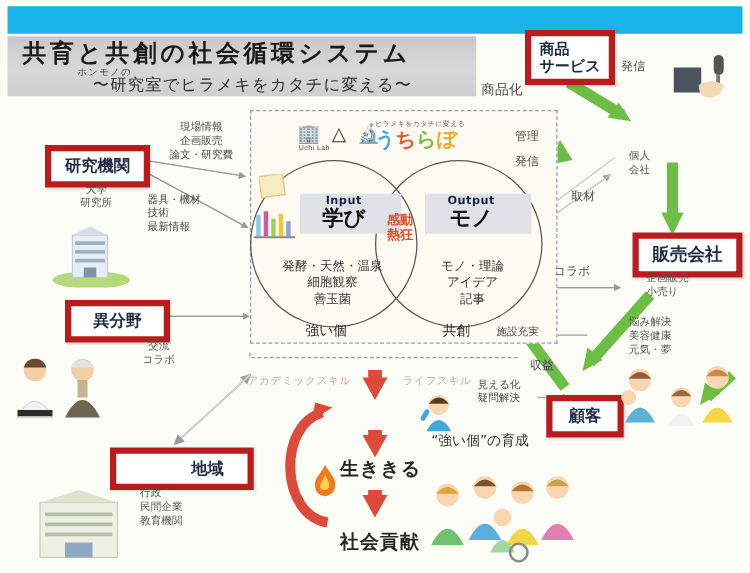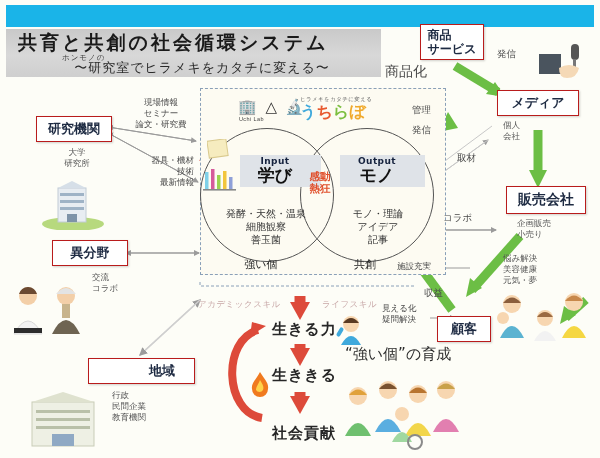--- a/index.html
+++ b/index.html
@@ -17,21 +17,21 @@
      background:linear-gradient(to bottom,#c9c9c9,#d8d8d8 55%,#cfcfcf);}
   .title-main{position:absolute;left:12px;top:1px;width:360px;text-align:left;
      font-size:19px;font-weight:bold;color:#1a1a1a;letter-spacing:3px;
      font-family:"DejaVu Sans",sans-serif;}
   .title-ruby{position:absolute;left:56px;top:24px;font-size:7.5px;color:#3a3a3a;letter-spacing:1px;
      font-family:"DejaVu Sans",sans-serif;}
   .title-sub{position:absolute;left:26px;top:30px;width:340px;text-align:center;
      font-size:13px;color:#2a2a2a;letter-spacing:1px;font-family:"DejaVu Sans",sans-serif;}
 
   
-  .nodebox{position:absolute;background:#ffffff;border:1px solid #b91c1c;
+  .nodebox{position:absolute;background:#ffffff;border:5px solid #b91c1c;
      display:flex;align-items:center;justify-content:center;
      font-family:"DejaVu Sans",sans-serif;font-weight:bold;color:#1d2a42;
      box-shadow:1px 1px 2px rgba(0,0,0,.18);}
   .sub{position:absolute;font-size:8.5px;color:#555;line-height:11px;
      font-family:"DejaVu Sans",sans-serif;white-space:pre-line;}
   .edgelabel{position:absolute;font-size:8.5px;color:#4a4a4a;line-height:11px;
      font-family:"DejaVu Sans",sans-serif;white-space:pre-line;}
 
   
   .dashbox{position:absolute;left:200px;top:88px;width:244px;height:185px;
@@ -59,21 +59,21 @@
   .logo-jp span:nth-child(2){color:#e8592e;}
   .logo-jp span:nth-child(3){color:#7cbf3f;}
   .logo-jp span:nth-child(4){color:#f0a92b;}
   .logo-jp span:nth-child(5){color:#3aa94a;}
 
   
   .flowtext{position:absolute;font-size:15px;font-weight:bold;color:#262626;
      font-family:"DejaVu Sans",sans-serif;letter-spacing:1px;}
   .skill{position:absolute;font-size:8.5px;color:#c8a8a8;letter-spacing:.5px;
      font-family:"DejaVu Sans",sans-serif;}
-  .ikusei{position:absolute;font-size:15px;color:#2b2b2b;font-family:"DejaVu Sans",sans-serif;}
+  .ikusei{position:absolute;font-size:11px;color:#2b2b2b;font-family:"DejaVu Sans",sans-serif;}
 
   svg.layer{position:absolute;left:0;top:0;width:600px;height:458px;pointer-events:none;}
 
   
   .art{position:absolute;}
 </style>
 </head>
 <body>
 
 <div id="root">
@@ -224,21 +224,21 @@
       <rect x="18" y="10" width="28" height="34" fill="#e8edf2" stroke="#c2ccd6"></rect>
       <rect x="20" y="15" width="24" height="3" fill="#9fb3c6"></rect>
       <rect x="20" y="22" width="24" height="3" fill="#9fb3c6"></rect>
       <rect x="20" y="29" width="24" height="3" fill="#9fb3c6"></rect>
       <rect x="27" y="36" width="10" height="8" fill="#7e93a8"></rect>
       <path d="M18,10 L32,3 L46,10 z" fill="#d6dfe8"></path>
     </svg>
   </div>
 
   <div class="nodebox" style="left:52px;top:240px;width:74px;height:24px;font-size:13px;">異分野</div>
-  <div class="sub" style="left:92px;top:272px;width:70px;">交流
+  <div class="sub" style="left:92px;top:272px;width:70px;text-align:center;">交流
 コラボ</div>
   <div class="art" style="left:8px;top:282px;">
     <svg width="84" height="58">
       <circle cx="20" cy="14" r="9" fill="#f3cfa8"></circle>
       <path d="M20,5 a9,9 0 0,1 9,7 L11,12 a9,9 0 0,1 9,-7" fill="#6b4a32"></path>
       <path d="M6,52 q14,-26 28,0 z" fill="#f2f2f2" stroke="#d8d8d8"></path>
       <rect x="6" y="46" width="28" height="5" fill="#2c2c2c"></rect>
       <circle cx="58" cy="14" r="9" fill="#f3cfa8"></circle>
       <path d="M48,12 q10,-12 20,0 z" fill="#e3e3e3"></path>
       <path d="M44,52 q14,-28 28,0 z" fill="#6e6452"></path>
@@ -257,21 +257,20 @@
       <rect x="14" y="22" width="54" height="3" fill="#b9c0a8"></rect>
       <rect x="14" y="30" width="54" height="3" fill="#b9c0a8"></rect>
       <rect x="14" y="38" width="54" height="3" fill="#b9c0a8"></rect>
       <rect x="30" y="46" width="22" height="12" fill="#8fa9c4"></rect>
     </svg>
   </div>
 
   <div class="nodebox" style="left:420px;top:24px;width:62px;height:34px;font-size:12px;line-height:14px;flex-direction:column;white-space:pre-line;">商品
 サービス</div>
 
-  <div class="nodebox" style="left:497px;top:90px;width:80px;height:24px;font-size:13px;">メディア</div>
   <div class="sub" style="left:503px;top:120px;width:60px;">個人
 会社</div>
   <div class="art" style="left:537px;top:40px;">
     <svg width="56" height="42">
       <rect x="2" y="14" width="22" height="20" fill="#4a545e"></rect>
       <rect x="34" y="4" width="8" height="16" rx="4" fill="#555"></rect>
       <rect x="36" y="19" width="3" height="9" fill="#777"></rect>
       <path d="M22,28 q10,-6 20,0 q-2,10 -12,10 q-8,0 -8,-10" fill="#f5d9b6"></path>
     </svg>
   </div>
@@ -293,40 +292,39 @@
       <circle cx="55" cy="32" r="8" fill="#f7d6b0"></circle>
         <path d="M47,31 q8,-10 16,0 z" fill="#9b6a42"></path>
       <path d="M44,55 q11,-20 22,0 z" fill="#f2f2f2"></path>
       <circle cx="84" cy="16" r="9" fill="#f7d6b0"></circle>
         <path d="M75,15 q9,-11 18,0 z" fill="#c8884a"></path>
       <path d="M72,52 q12,-24 24,0 z" fill="#f5d742"></path>
     </svg>
   </div>
 
   <div class="edgelabel" style="left:118px;top:97px;width:86px;text-align:center;">現場情報
-セミナー
+企画販売
 論文・研究費</div>
-  <div class="edgelabel" style="left:118px;top:155px;width:76px;text-align:right;">器具・機材
+  <div class="edgelabel" style="left:118px;top:155px;width:76px;text-align:left;">器具・機材
 技術
 最新情報</div>
-  <div class="edgelabel" style="left:385px;top:66px;width:42px;font-size:14px;">商品化</div>
+  <div class="edgelabel" style="left:385px;top:66px;width:42px;font-size:11px;">商品化</div>
   <div class="edgelabel" style="left:412px;top:104px;width:34px;font-size:9.5px;">管理</div>
   <div class="edgelabel" style="left:412px;top:124px;width:34px;font-size:9.5px;">発信</div>
   <div class="edgelabel" style="left:497px;top:48px;width:32px;font-size:9.5px;">発信</div>
   <div class="edgelabel" style="left:457px;top:152px;width:32px;font-size:9.5px;">取材</div>
   <div class="edgelabel" style="left:443px;top:212px;width:38px;font-size:9.5px;">コラボ</div>
   <div class="edgelabel" style="left:397px;top:261px;width:54px;font-size:8.5px;">施設充実</div>
   <div class="edgelabel" style="left:424px;top:287px;width:34px;font-size:9.5px;">収益</div>
   <div class="edgelabel" style="left:382px;top:303px;width:52px;font-size:8.5px;">見える化
 疑問解決</div>
 
   <div class="skill" style="left:198px;top:299px;">アカデミックスキル</div>
   <div class="skill" style="left:322px;top:299px;">ライフスキル</div>
 
-  <div class="flowtext" style="left:272px;top:320px;">生きる力</div>
   <div class="flowtext" style="left:272px;top:366px;">生ききる</div>
   <div class="flowtext" style="left:272px;top:424px;">社会貢献</div>
 
   <div class="ikusei" style="left:345px;top:345px;">“強い個”の育成</div>
 
   <div class="art" style="left:334px;top:313px;">
     <svg width="34" height="34">
       <circle cx="17" cy="11" r="8" fill="#f7d6b0"></circle>
       <path d="M9,10 q8,-10 16,0 z" fill="#5a3a22"></path>
       <path d="M7,32 q10,-18 20,0 z" fill="#3fa9dc"></path>

